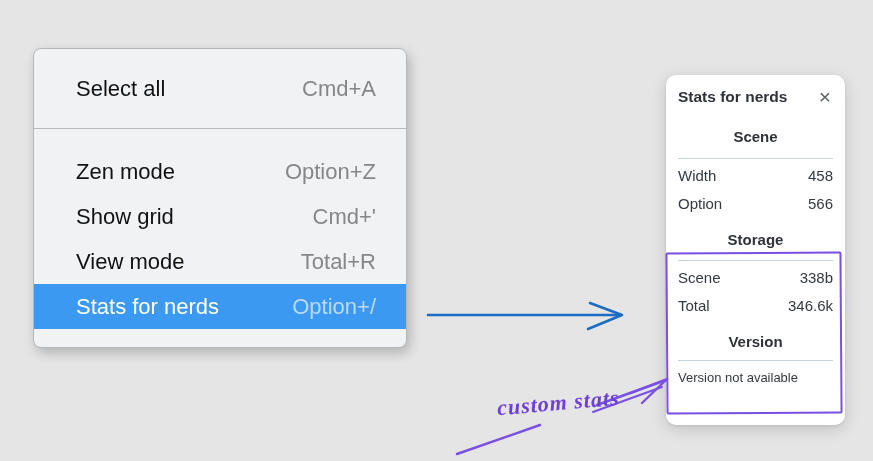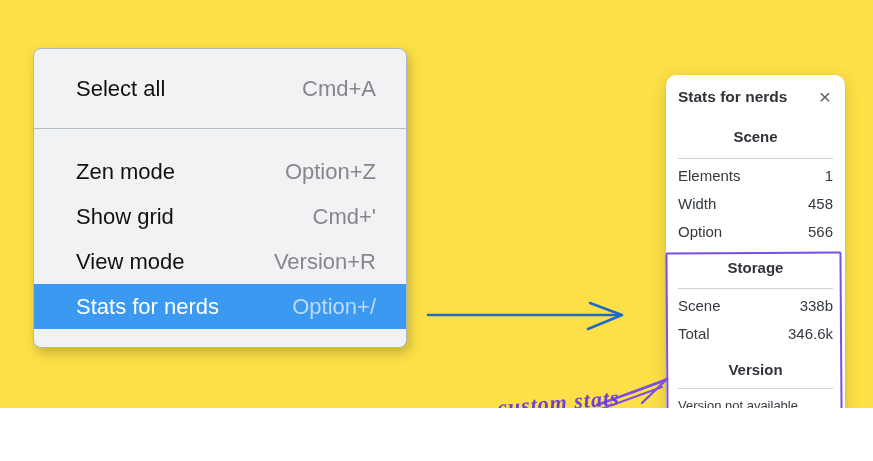--- a/index.html
+++ b/index.html
@@ -1,22 +1,22 @@
 <!DOCTYPE html>
 <html><head>
 <meta charset="utf-8">
 <style>
   * { margin: 0; padding: 0; box-sizing: border-box; }
   html, body { background: #ffffff; }
   body { font-family: "Liberation Sans", sans-serif; }
   .stage {
     position: relative;
     width: 873px;
-    height: 408px;
-    background: #fde047;
+    height: 461px;
+    background: #e5e5e5;
     overflow: hidden;
   }
 
   
   .context-menu {
     position: absolute;
     left: 33px; top: 48px;
     width: 374px; height: 300px;
     background: #f1f2f4;
     border: 1px solid #b3b8be;
@@ -122,21 +122,21 @@
       <div class="menu-item">
         <span>Zen mode</span>
         <span class="shortcut">Option+Z</span>
       </div>
       <div class="menu-item">
         <span>Show grid</span>
         <span class="shortcut">Cmd+'</span>
       </div>
       <div class="menu-item">
         <span>View mode</span>
-        <span class="shortcut">Version+R</span>
+        <span class="shortcut">Total+R</span>
       </div>
       <div class="menu-item highlighted">
         <span>Stats for nerds</span>
         <span class="shortcut">Option+/</span>
       </div>
     </div>
   </div>
 
   <svg class="blue-arrow" width="205" height="32">
     <line x1="3" y1="16" x2="196" y2="16" stroke-width="2.6" stroke-linecap="round" stroke="#1b6cc2"></line>
@@ -145,24 +145,20 @@
 
   <div class="stats-panel">
     <div class="panel-header">
       <span class="panel-title">Stats for nerds</span>
       <button class="panel-close">×</button>
     </div>
 
     <div class="section-heading h-scene">Scene</div>
     <div class="rule r-scene"></div>
     <div class="stat-rows">
-      <div class="stat-row">
-        <span>Elements</span>
-        <span>1</span>
-      </div>
       <div class="stat-row">
         <span>Width</span>
         <span>458</span>
       </div>
       <div class="stat-row">
         <span>Option</span>
         <span>566</span>
       </div>
     </div>
 

